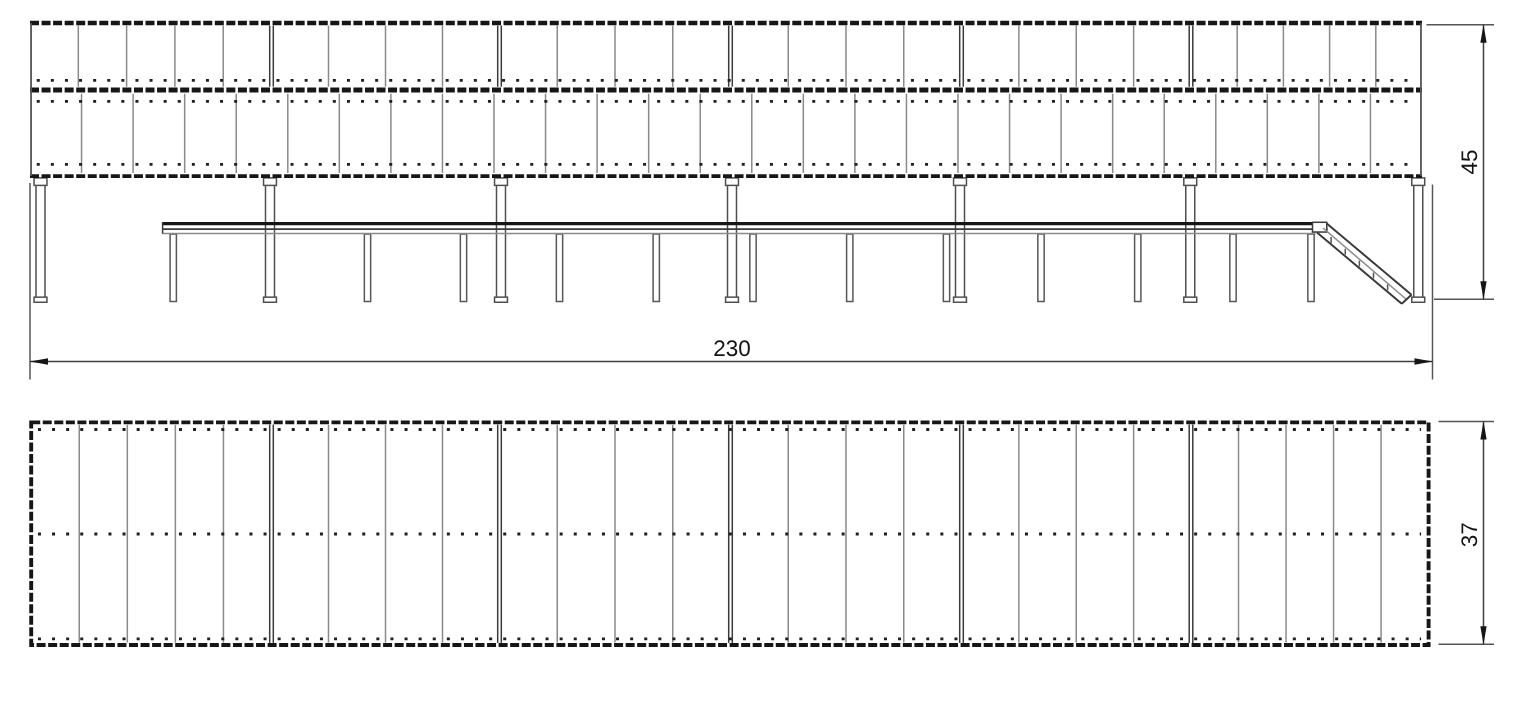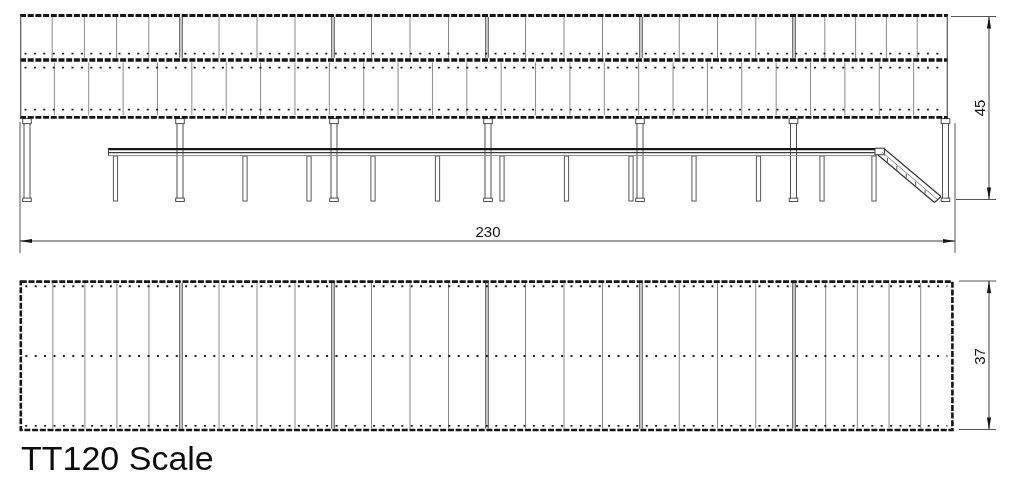--- a/index.html
+++ b/index.html
@@ -182,14 +182,13 @@
         <line x1="959" y1="281" x2="996" y2="281" stroke="#555555" stroke-width="1"></line>
         <line x1="959" y1="429.5" x2="996" y2="429.5" stroke="#555555" stroke-width="1"></line>
         <line x1="989" y1="281" x2="989" y2="429.5" stroke="#3f3f3f" stroke-width="1"></line>
         <polygon points="989,281 986.9,293 991.1,293" fill="#161616"></polygon>
         <polygon points="989,429.5 986.9,417.5 991.1,417.5" fill="#161616"></polygon>
       </g>
     <text class="dim-text" x="488" y="237" text-anchor="middle">230</text>
     <text class="dim-text" transform="translate(984.5,108) rotate(-90)" text-anchor="middle">45</text>
     <text class="dim-text" transform="translate(984.5,356.5) rotate(-90)" text-anchor="middle">37</text>
   </svg>
-  <div class="title">TT120 Scale</div>
 </div>
 
 </body></html>

